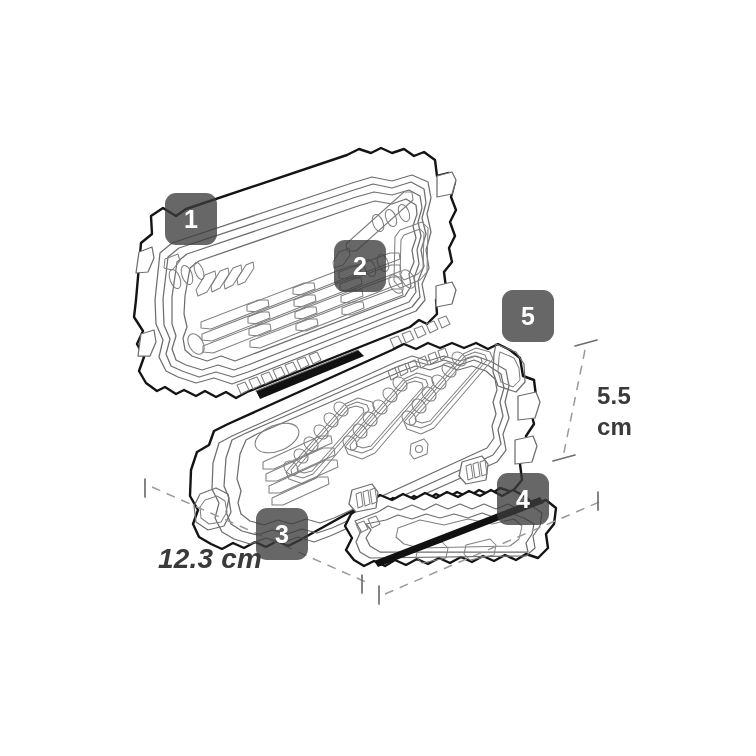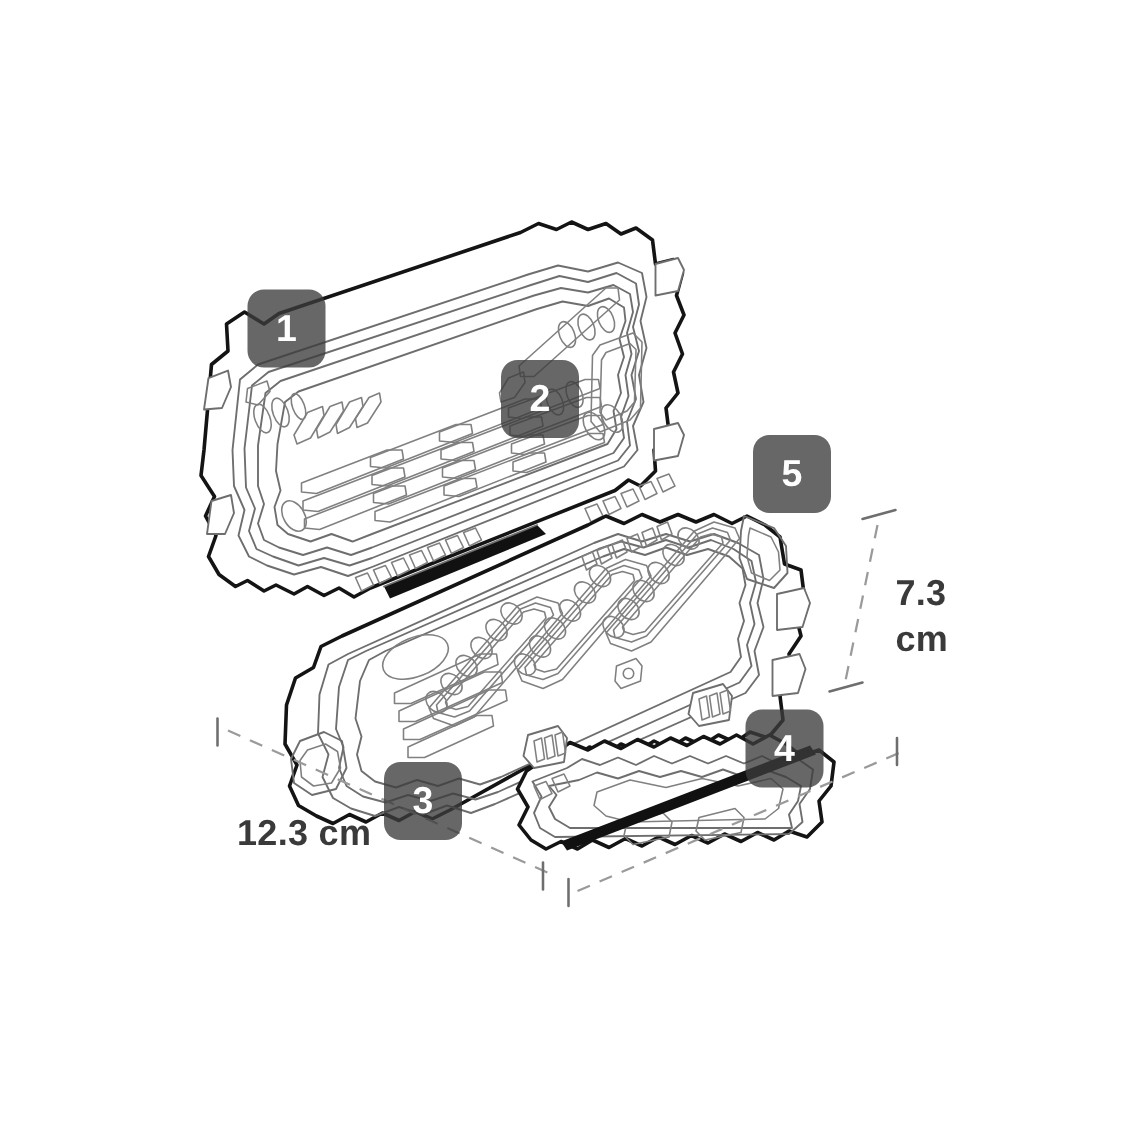--- a/index.html
+++ b/index.html
@@ -14,21 +14,21 @@
   .dim-label{
     position:absolute;
     color:#3a3a3a;
     font-weight:bold;
     letter-spacing:.2px;
     white-space:pre;
     line-height:1.28;
     user-select:none;
   }
   #dim-height-label{left:597px;top:381px;font-size:24px;}
-  #dim-depth-label{left:158px;top:541px;font-size:24px;}
+  #dim-depth-label{left:158px;top:541px;font-size:28px;font-style:italic;}
   #dim-width-label{left:504px;top:560px;font-size:24px;}
   .callout{
     position:absolute;
     width:52px;height:52px;
     border-radius:11px;
     background:rgba(60,60,60,0.78);
     color:#ffffff;
     font-size:25px;
     font-weight:bold;
     display:flex;align-items:center;justify-content:center;
@@ -330,21 +330,21 @@
     </g>
 
     <g>
       <path class="dash" d="M385,594 L604,500"></path>
       <path class="tick" d="M379,586 L379,604"></path>
       <path class="tick" d="M598,492 L598,510"></path>
     </g>
 
   </svg>
 
-  <div class="dim-label" id="dim-height-label">7.3
+  <div class="dim-label" id="dim-height-label">5.5
 cm</div>
 
   <div class="dim-label" id="dim-depth-label">12.3 cm</div>
 
 
   <div class="callout" id="callout-1">1</div>
 
   <div class="callout" id="callout-2">2</div>
 
   <div class="callout" id="callout-3">3</div>

